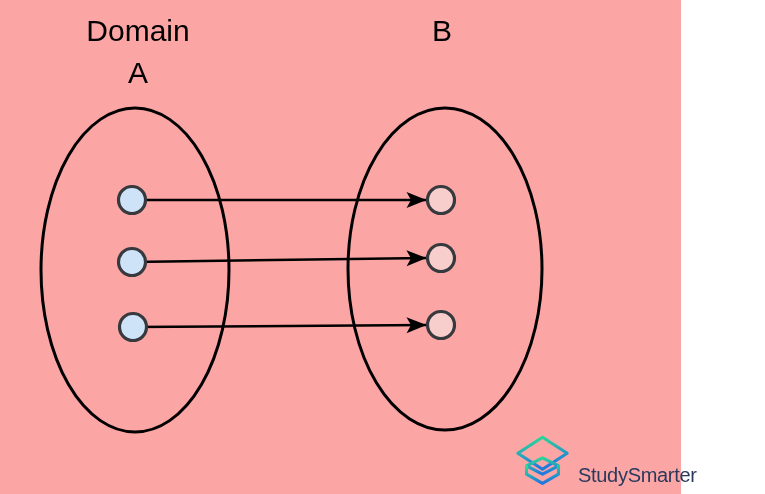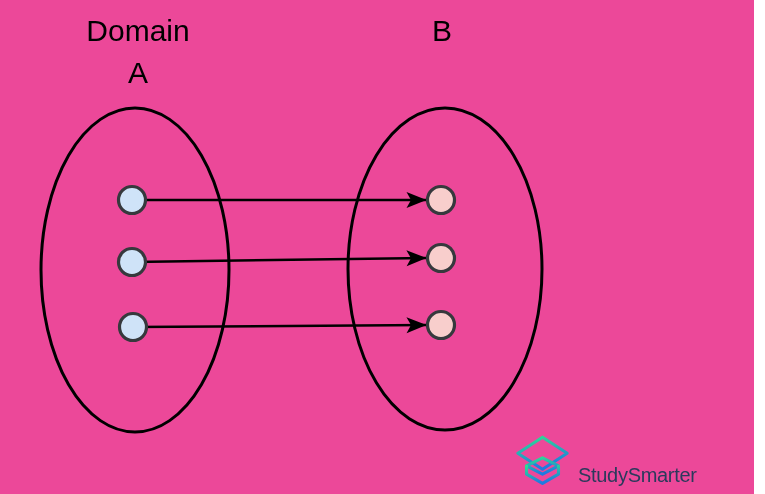--- a/index.html
+++ b/index.html
@@ -4,22 +4,22 @@
 <style>
   html, body { margin: 0; padding: 0; }
   body {
     width: 765px; height: 494px;
     background: #ffffff;
     font-family: "Liberation Sans", sans-serif;
     overflow: hidden;
   }
   .canvas {
     position: relative;
-    width: 754px; height: 494px;
-    background: #ec4899;
+    width: 681px; height: 494px;
+    background: #fca5a5;
   }
   .diagram-svg {
     position: absolute;
     left: 0; top: 0;
   }
   .set-label {
     position: absolute;
     top: 10px;
     width: 220px;
     text-align: center;

